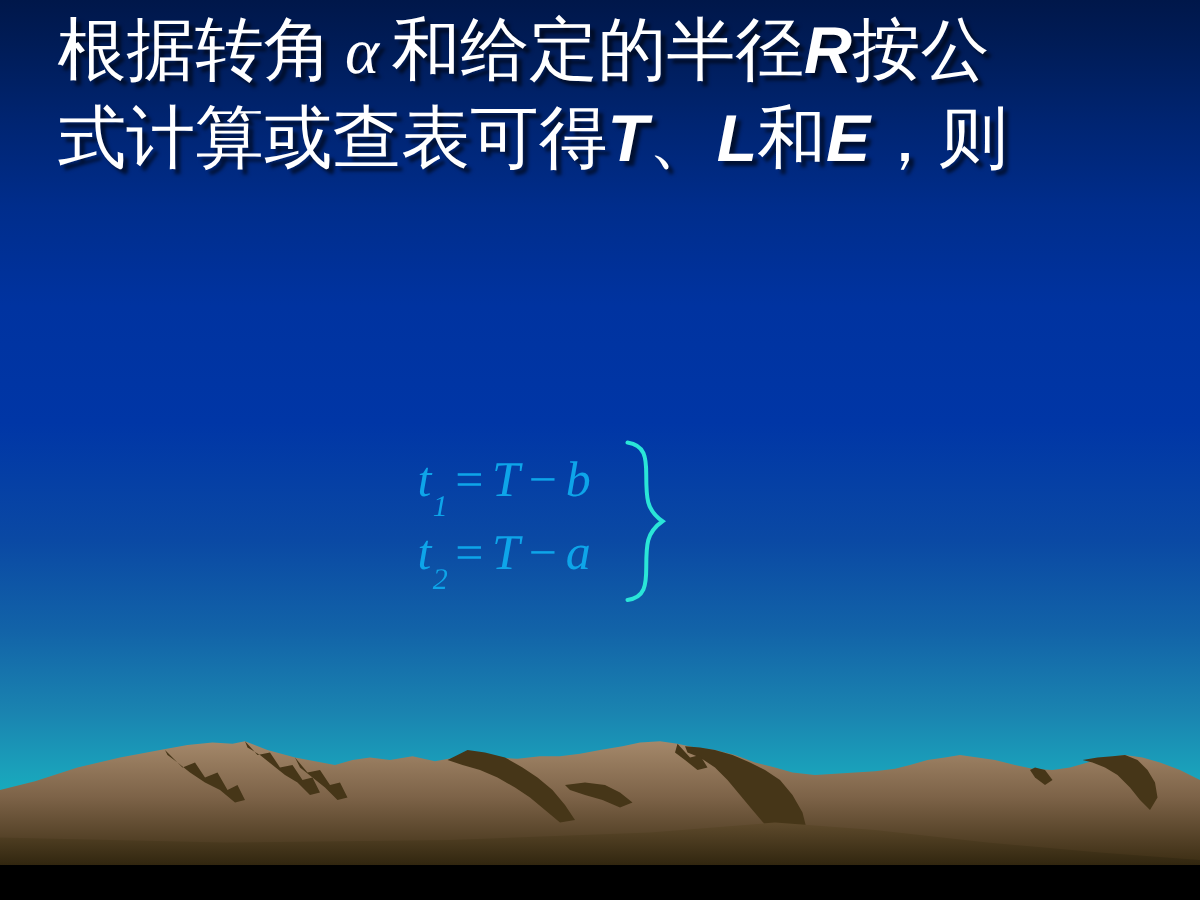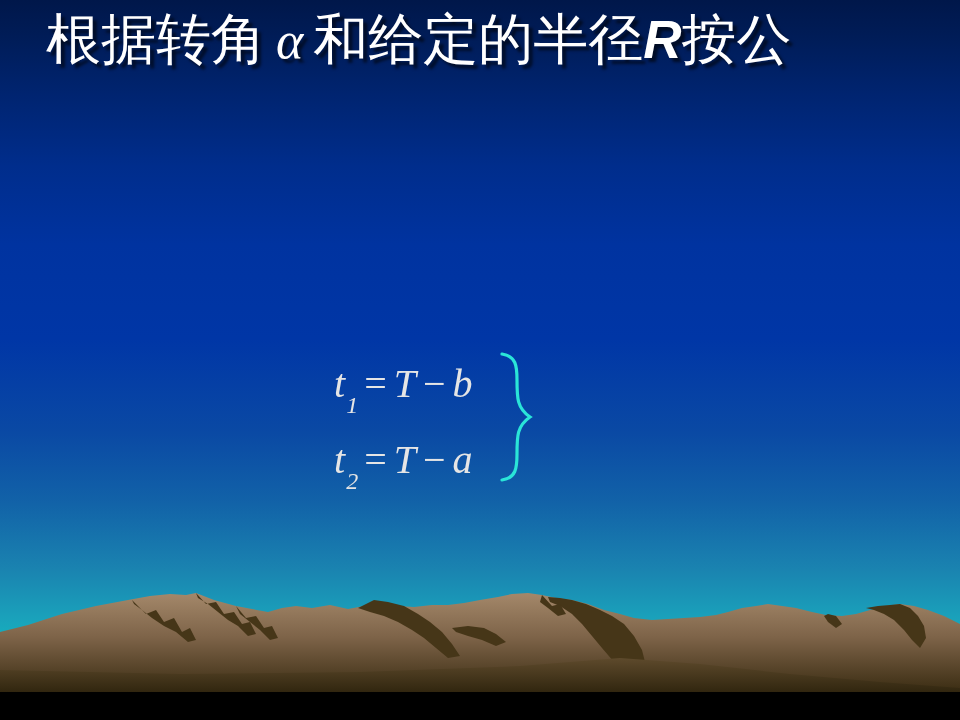--- a/index.html
+++ b/index.html
@@ -93,32 +93,32 @@
     padding: 0 10px;
   }
 
   
   #formula-block {
     position: absolute;
     left: 318px;
     top: 352px;
     width: 260px;
     height: 140px;
-    color: #e5e5e5;
+    color: #0ea5e9;
     font-family: "Liberation Serif", "DejaVu Serif", serif;
     font-style: italic;
     font-size: 40px;
   }
   .frow {
     position: absolute;
     left: 16px;
     white-space: nowrap;
   }
   #frow-1 { top: 8px; }
-  #frow-2 { top: 84px; }
+  #frow-2 { top: 66px; }
   .fvar  { font-style: italic; }
   .fsub  {
     font-size: 24px;
     font-style: italic;
     vertical-align: sub;
     position: relative;
     top: 7px;
     left: 1px;
   }
   .fop {
@@ -184,20 +184,23 @@
     <path fill="#463618" d="M828,52 L836,54 L842,62 L836,66 L828,60 L824,54 Z"></path>
 
     <path fill="url(#mtnBase)" d="M0,108 L180,112 L360,110 L520,104 L620,96 L700,102 L790,112
              L880,120 L960,126 L960,130 L0,130 Z"></path>
   </svg>
 
   <div id="title-block">
     <span class="tline">
       <span>根据转角</span><span class="greek">α</span><span>和给定的半径</span><span class="lat">R</span><span>按公</span>
     </span>
+    <span class="tline">
+      <span>式计算或查表可得</span><span class="lat">T</span><span>、</span><span class="lat">L</span><span>和</span><span class="lat">E</span><span>，则</span>
+    </span>
   </div>
 
   <div id="formula-block">
 
     <div class="frow" id="frow-1">
       <span class="fvar">t</span><span class="fsub">1</span><span class="fop">=</span><span class="fvar">T</span><span class="fop">−</span><span class="fvar">b</span>
     </div>
 
     <div class="frow" id="frow-2">
       <span class="fvar">t</span><span class="fsub">2</span><span class="fop">=</span><span class="fvar">T</span><span class="fop">−</span><span class="fvar">a</span>

